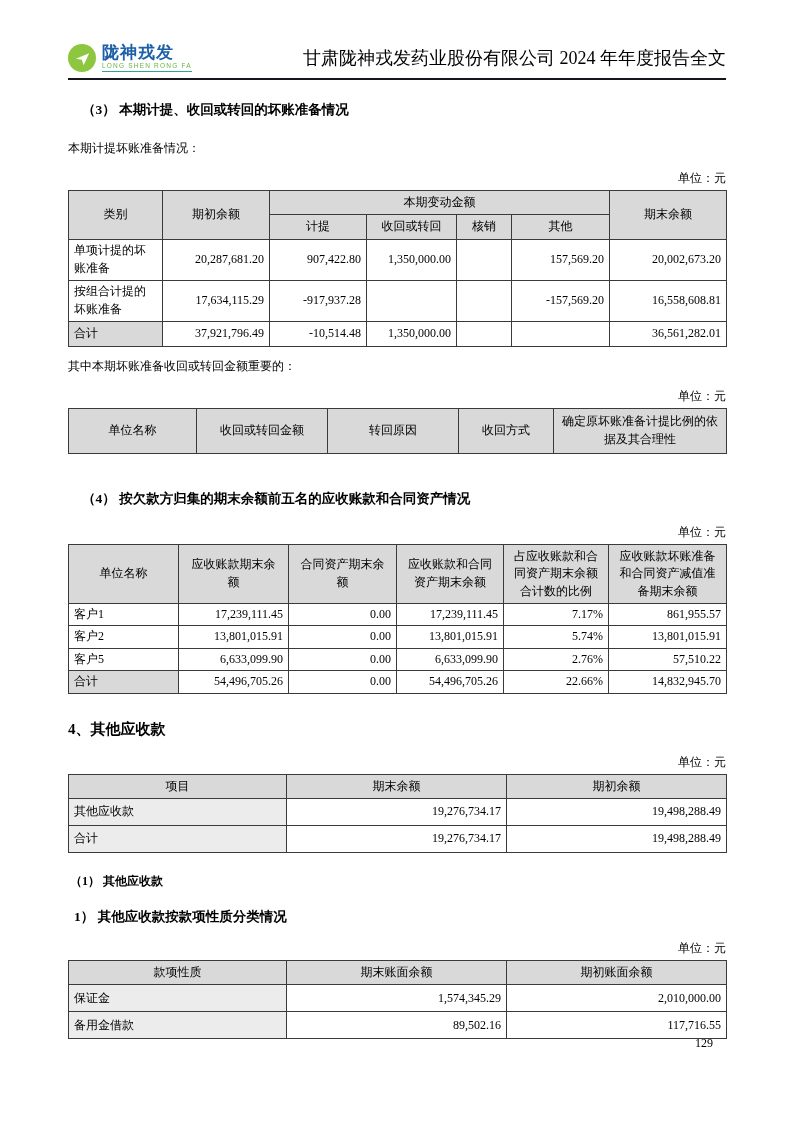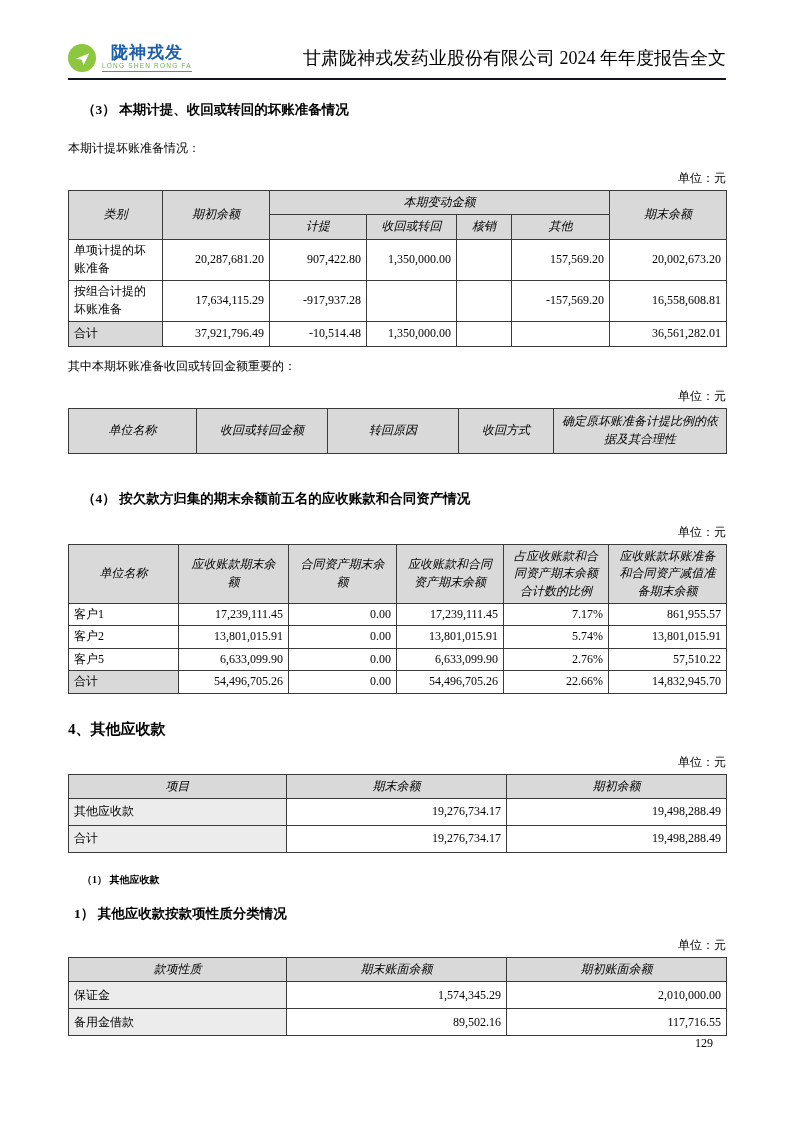--- a/index.html
+++ b/index.html
@@ -9,37 +9,37 @@
     margin:0 auto;overflow:hidden;box-sizing:border-box;
   }
   .content{padding:44px 67px 0 68px;}
   
   .hd{display:flex;justify-content:space-between;align-items:flex-end;}
   .logo{display:flex;align-items:center;gap:6px;}
   .logo-circle{width:28px;height:28px;border-radius:50%;background:#8dc63f;
     display:flex;align-items:center;justify-content:center;flex:0 0 auto;}
   .logo-circle svg{width:17px;height:17px;}
   .brand{display:flex;flex-direction:column;line-height:1;}
-  .brand-cn{color:#1d5fa8;font-weight:bold;font-size:17px;letter-spacing:1px;text-align:center;}
+  .brand-cn{color:#1d5fa8;font-weight:bold;font-size:17px;letter-spacing:1px;}
   .brand-en{color:#6ab33f;font-size:6.5px;letter-spacing:1.2px;margin-top:2px;
     border-bottom:1.5px solid #2fa39d;padding-bottom:1px;font-family:"Liberation Sans",sans-serif;}
   .doc-title{font-size:18px;padding-bottom:2px;}
   .hd-rule{border-bottom:2.5px solid #15151f;margin-top:6px;}
   
   .appl{font-size:12px;margin-top:11px;}
   .h-bold{font-weight:bold;font-size:13.5px;margin:21px 0 0 14px;}
   .h-big{font-weight:bold;font-size:15px;margin:26px 0 0 0;}
-  .h-sub{font-weight:bold;font-size:10px;margin:20px 0 0 14px;}
+  .h-sub{font-weight:bold;font-size:12px;margin:20px 0 0 2px;}
   .h-sub2{font-weight:bold;font-size:13.5px;margin:18px 0 0 6px;}
   .para{font-size:12px;margin-top:21px;}
   .unit{font-size:12px;text-align:right;margin:13px 0 3px;}
   
   table{border-collapse:collapse;width:658px;table-layout:fixed;font-size:12px;}
   th,td{border:1px solid #3a3a3a;padding:2px 5px;line-height:1.45;overflow:hidden;}
-  th{background:#d9d9d9;font-weight:normal;text-align:center;vertical-align:middle;padding:3px 8px;font-style:italic;}
+  th{background:#d9d9d9;font-weight:normal;text-align:center;vertical-align:middle;padding:3px 8px;}
   td.lbl{text-align:left;}
   td.num{text-align:right;}
   td.total-cell{background:#d9d9d9;}
   td.shade{background:#ececec;}
   .t1 td{height:20px;}
   .t1 tr.two td{height:36px;}
   .t2 th{height:38px;}
   .t3 th{padding:3px 9px;}
   .t45 td{height:22px;}
   .pageno{position:absolute;top:1036px;right:80px;font-size:12px;}

